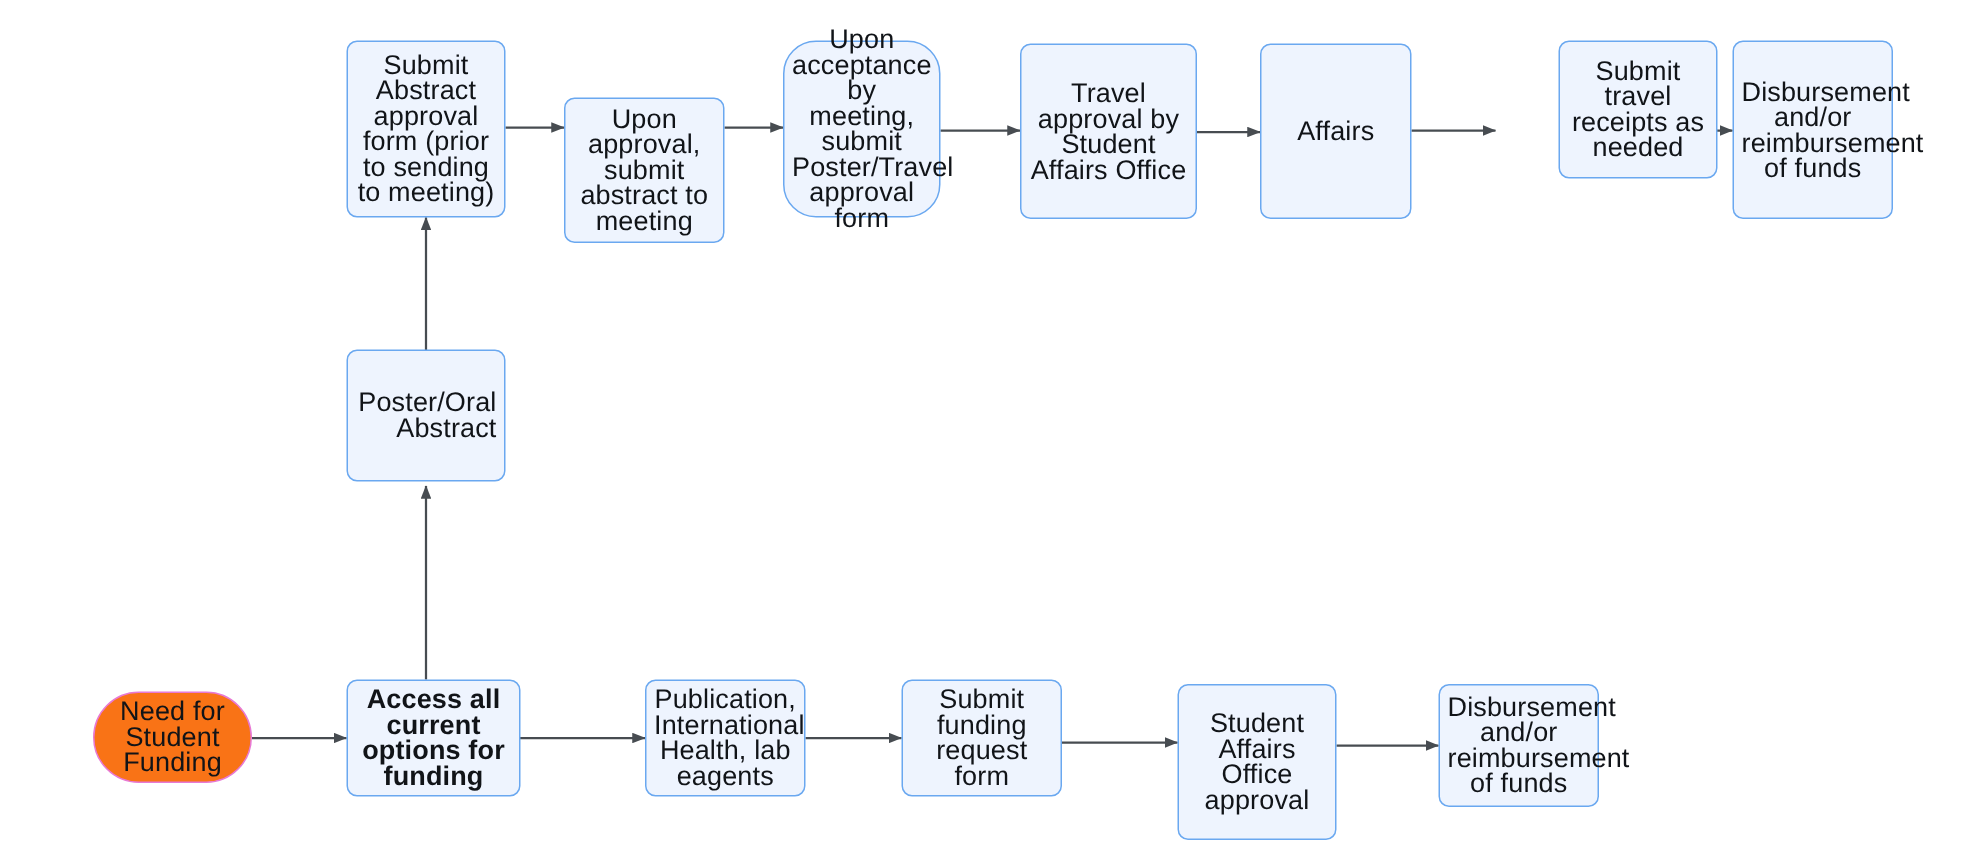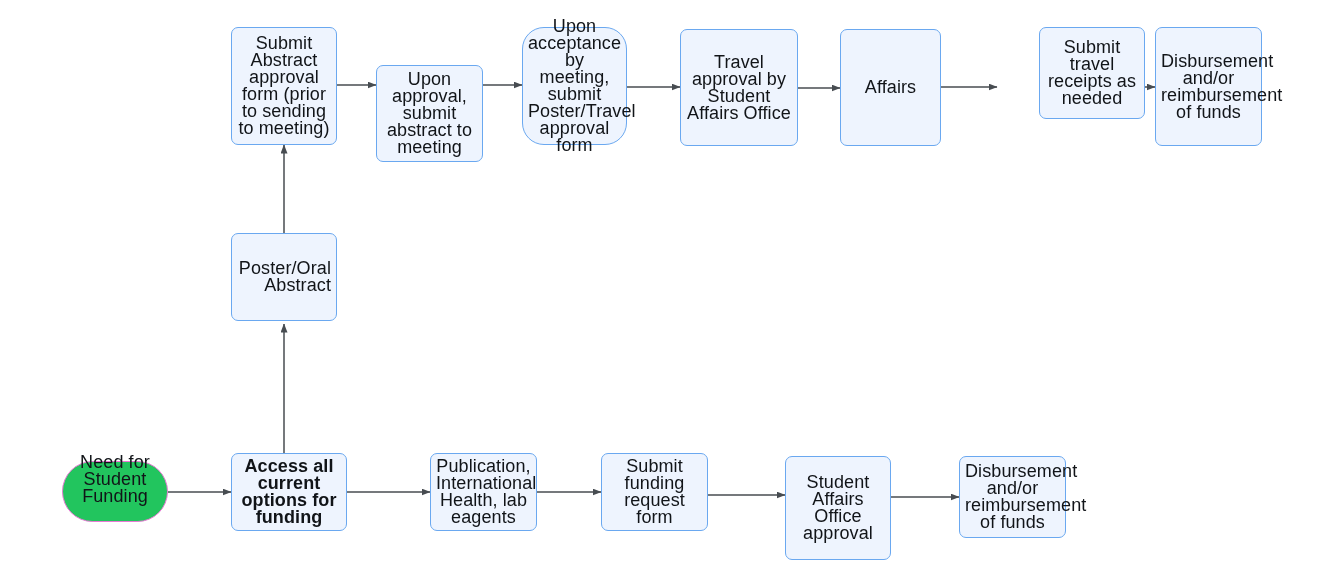--- a/index.html
+++ b/index.html
@@ -32,23 +32,22 @@
     line-height: 17px;
     letter-spacing: 0.1px;
     padding: 16px 5px;
     z-index: 2;
   }
   .node.bold {
     font-weight: bold;
   }
   .node.terminator {
     border: 1.6px solid #e879d4;
-    background: #22c55e;
+    background: #f97316;
     border-radius: 999px;
-    align-items: flex-end;
   }
   .node span {
     display: block;
     width: 100%;
   }
   svg.edges {
     position: absolute;
     left: 0;
     top: 0;
     width: 1322px;

